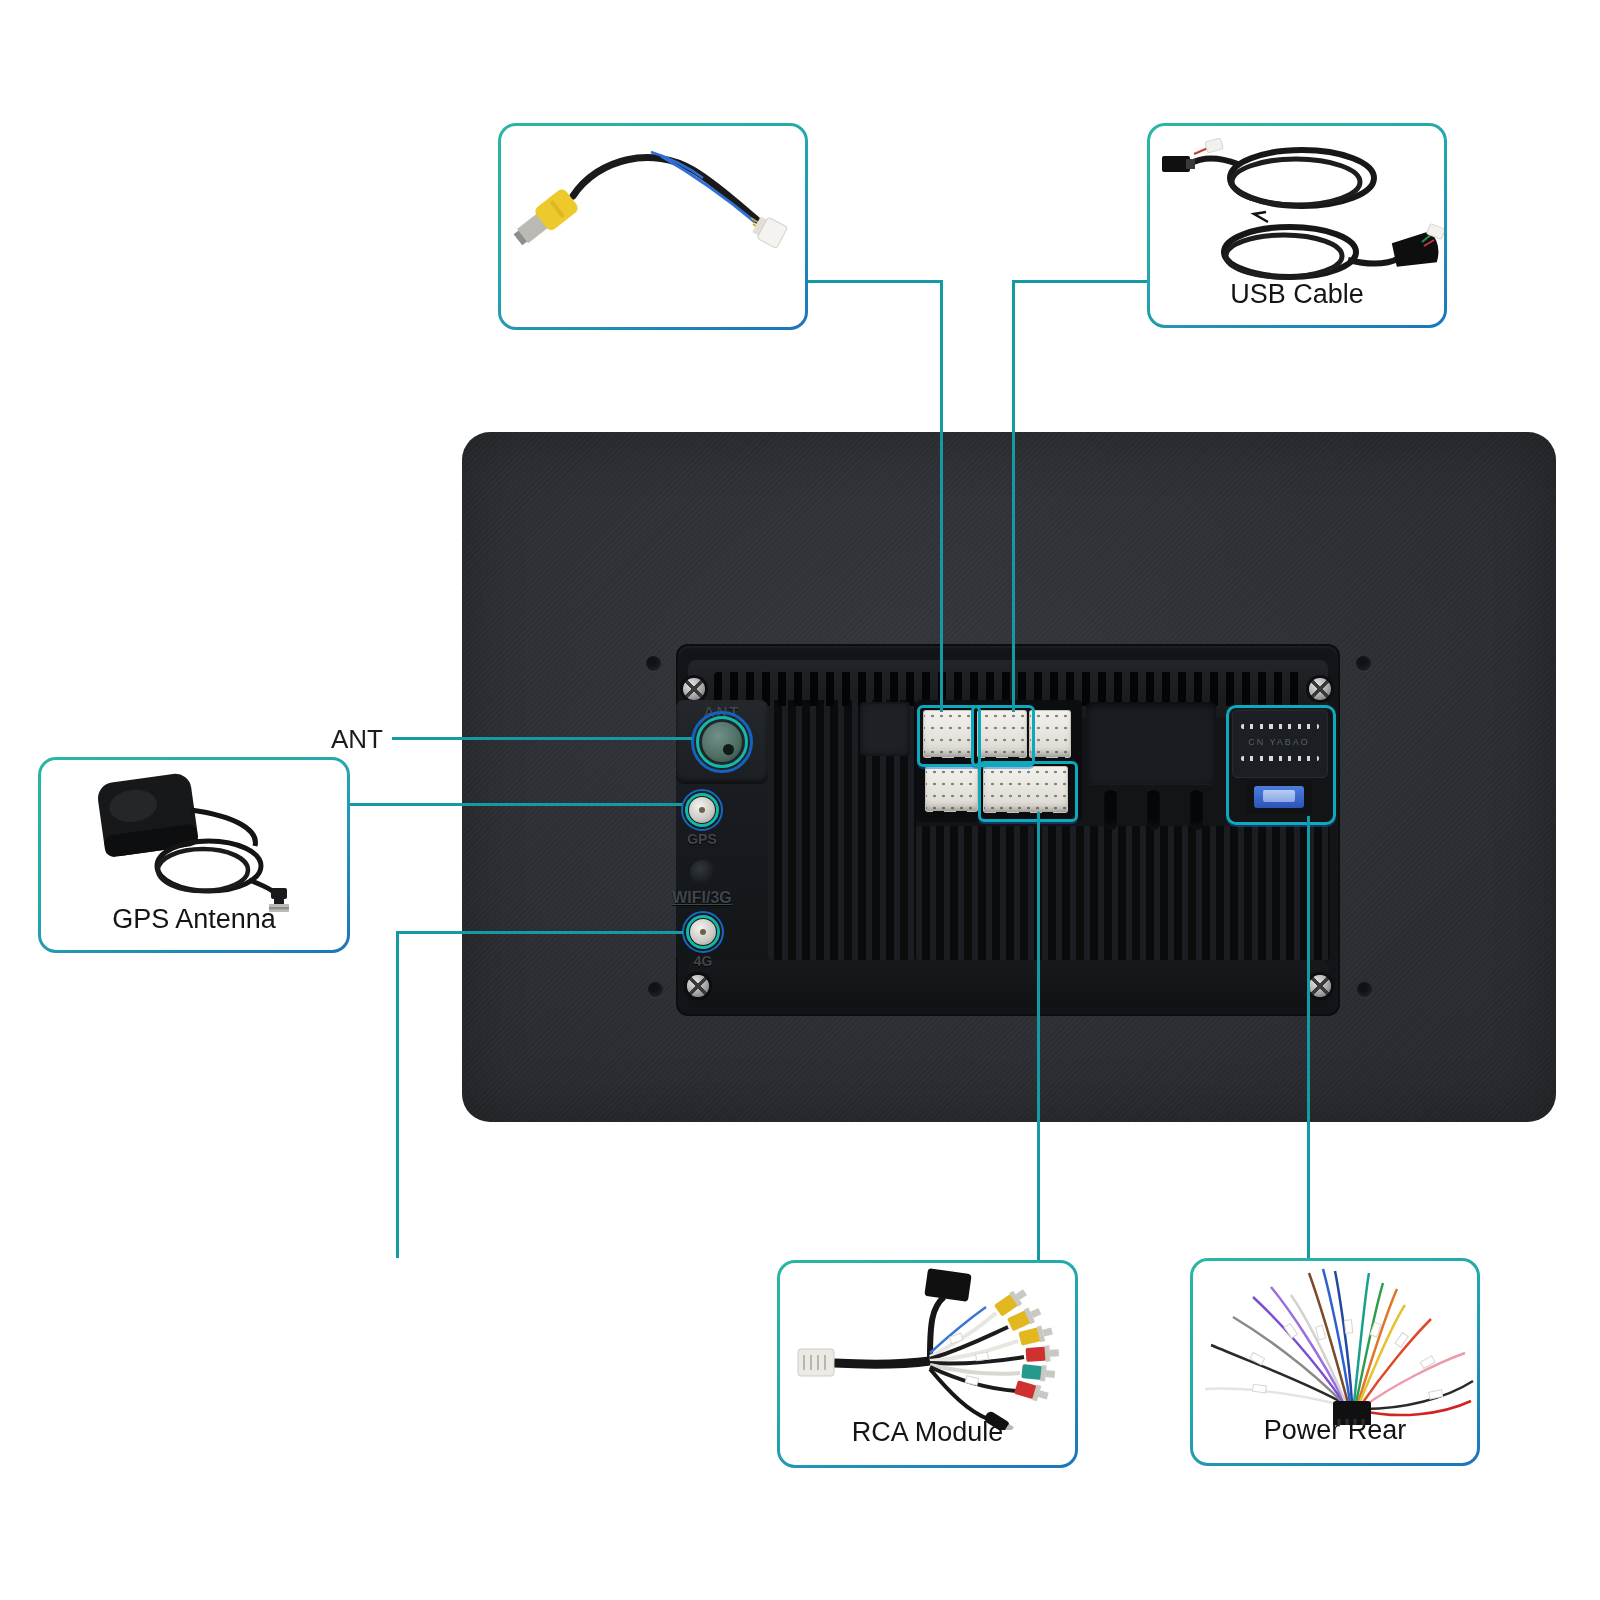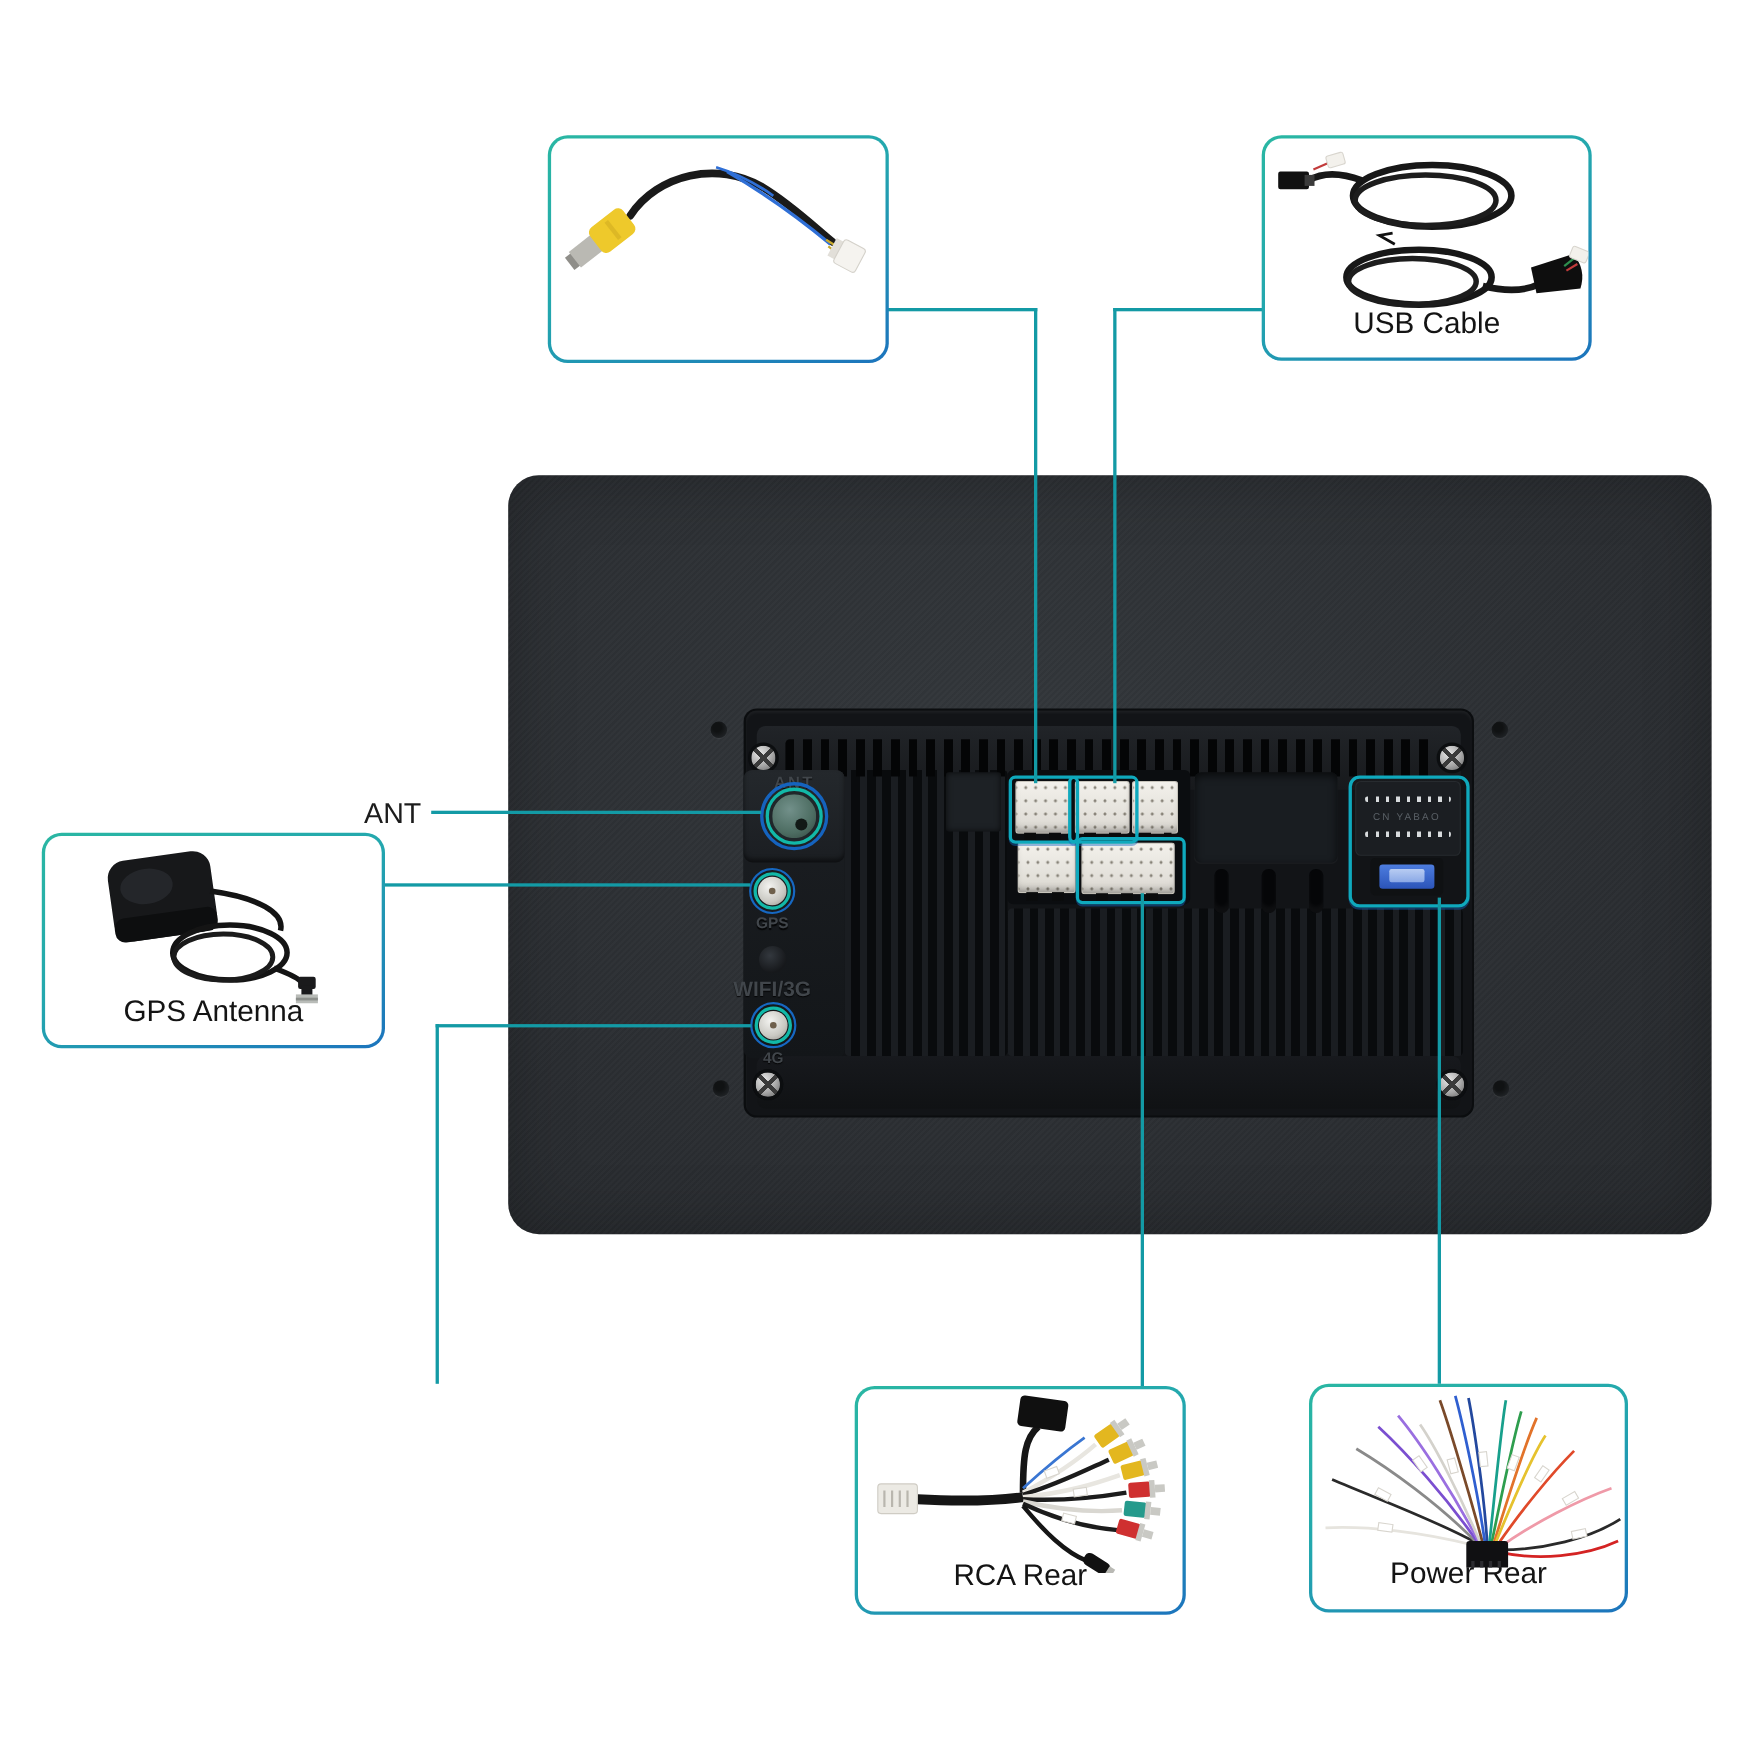--- a/index.html
+++ b/index.html
@@ -123,21 +123,21 @@
 
   <div class="ring" style="left:681px;top:789px;width:42px;height:42px;border:2.5px solid #1668c2;"></div>
   <div class="ring" style="left:685px;top:793px;width:34px;height:34px;border:3px solid #12b8a8;"></div>
   <div class="ring" style="left:689px;top:797px;width:26px;height:26px;z-index:29;
        background:radial-gradient(circle at 40% 35%, #f3f3f0, #c9c8c2 60%, #8e8d87);"></div>
   <div class="ring" style="left:699px;top:807px;width:6px;height:6px;z-index:29;background:#6f604c;"></div>
   <div class="port-label" style="left:676px;top:831px;width:52px;font-size:14px;">GPS</div>
 
   <div class="ring" style="left:690px;top:860px;width:25px;height:25px;z-index:29;
        background:radial-gradient(circle at 40% 35%, #33383e, #16181b 70%);"></div>
-  <div class="port-label" style="left:664px;top:889px;width:76px;font-size:19px;">WIFI/3G</div>
+  <div class="port-label" style="left:664px;top:889px;width:76px;font-size:16px;text-decoration:underline;">WIFI/3G</div>
 
   <div class="ring" style="left:682px;top:911px;width:42px;height:42px;border:2.5px solid #1668c2;"></div>
   <div class="ring" style="left:686px;top:915px;width:34px;height:34px;border:3px solid #12b8a8;"></div>
   <div class="ring" style="left:690px;top:919px;width:26px;height:26px;z-index:29;
        background:radial-gradient(circle at 40% 35%, #f3f3f0, #c9c8c2 60%, #8e8d87);"></div>
   <div class="ring" style="left:700px;top:929px;width:6px;height:6px;z-index:29;background:#6f604c;"></div>
   <div class="port-label" style="left:689px;top:953px;width:28px;font-size:14px;">4G</div>
 
   <div class="fins" style="left:768px;top:700px;width:148px;height:260px;"></div>
   <div class="fins" style="left:916px;top:826px;width:414px;height:134px;"></div>
@@ -303,21 +303,21 @@
         <g transform="translate(206,150) rotate(32)">
             <rect x="0" y="-6" width="26" height="12" rx="5" fill="#111"></rect>
             <rect x="24" y="-4.5" width="6" height="9" fill="#b9b9b4"></rect>
           </g>
         <rect x="18" y="84" width="36" height="27" rx="3" fill="#eceae4" stroke="#cfccc4"></rect>
         <path d="M 24 90 v 15 M 31 90 v 15 M 38 90 v 15 M 45 90 v 15" stroke="#b9b6ae" stroke-width="2"></path>
         <rect x="170" y="70" width="12" height="7" fill="#fff" stroke="#d8d5ce" transform="rotate(-20 176 73)"></rect>
         <rect x="196" y="88" width="12" height="7" fill="#fff" stroke="#d8d5ce" transform="rotate(-8 202 91)"></rect>
         <rect x="186" y="112" width="12" height="7" fill="#fff" stroke="#d8d5ce" transform="rotate(14 192 115)"></rect>
       </svg>
-      <div class="cbox-label" style="bottom:16px;">RCA Rear</div>
+      <div class="cbox-label" style="bottom:16px;">RCA Module</div>
     </div>
   </div>
 
   <div class="cbox" style="left:1190px;top:1258px;width:290px;height:208px;">
     <div class="cbox-inner">
       <svg class="cable-svg" style="left:0;top:2px;" width="284" height="162" viewBox="0 0 284 162">
         <g stroke-width="2.5" fill="none">
           <path d="M150 140 C 110 118, 60 100, 18 82" stroke="#2a2a2a"></path>
           <path d="M148 142 C 100 130, 50 124, 12 126" stroke="#e6e4de"></path>
           <path d="M150 140 C 115 104, 70 72, 40 54" stroke="#8a8a8a"></path>

